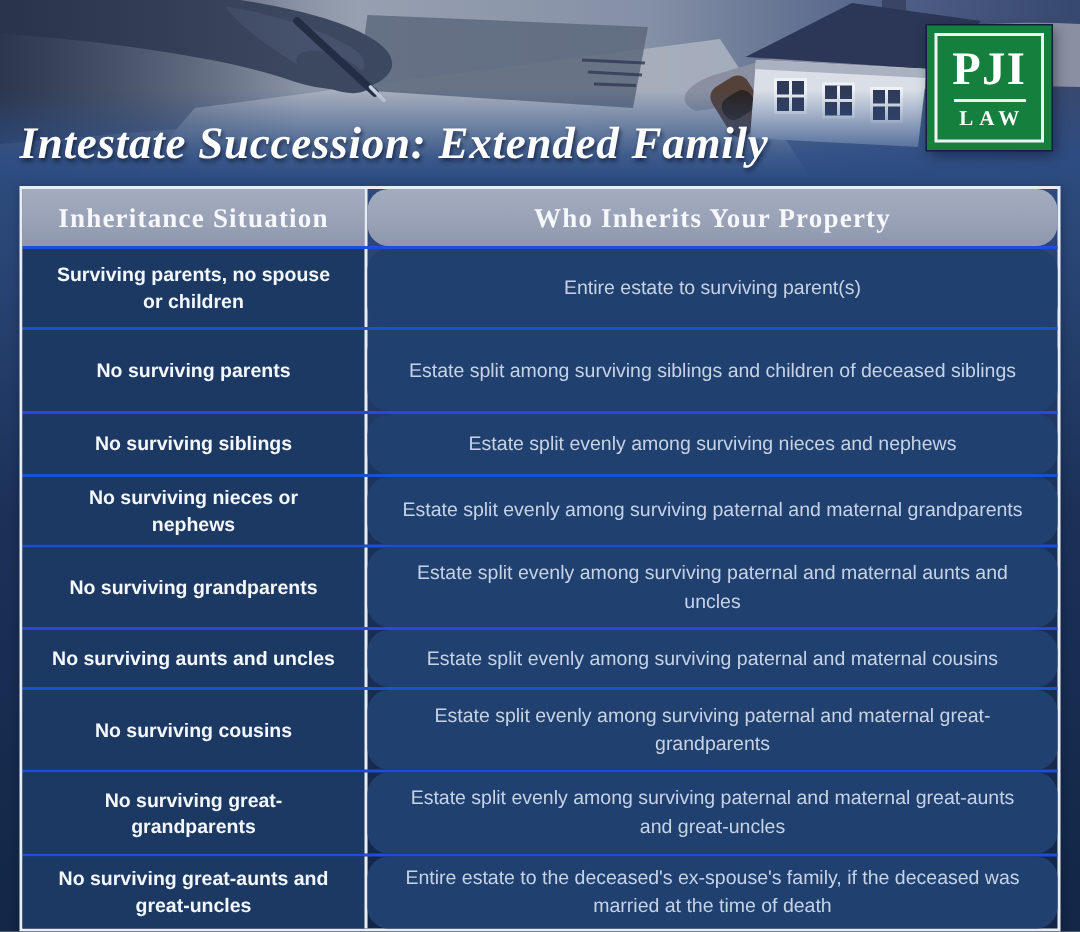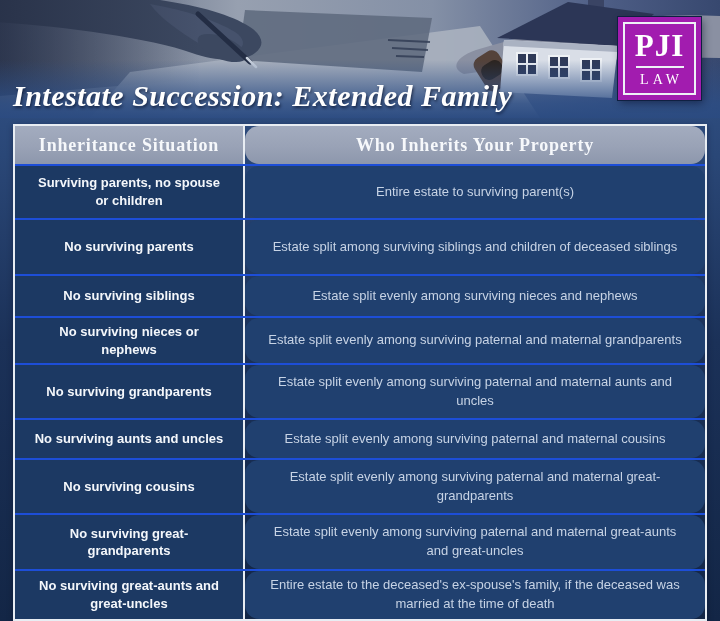--- a/index.html
+++ b/index.html
@@ -20,37 +20,37 @@
     font-style: italic; font-weight: 700;
     font-size: 30px; line-height: 1;
     color: #ffffff;
     letter-spacing: 0.5px;
     text-shadow: 1px 2px 3px rgba(5, 12, 35, 0.65);
     white-space: nowrap;
   }
   .logo-box {
     position: absolute; top: 17px; right: 19px;
     width: 83px; height: 83px;
-    background: #a21caf;
+    background: #15803d;
     box-shadow: 0 0 0 1px #0f2041, 2px 3px 8px rgba(0, 5, 25, 0.45);
     box-sizing: border-box;
     padding: 5px;
   }
   .logo-inner {
     width: 100%; height: 100%;
     border: 2px solid #eef1f6;
     box-sizing: border-box;
     display: flex; flex-direction: column;
     align-items: center; justify-content: center;
     color: #ffffff;
     font-family: "Liberation Serif", "DejaVu Serif", serif;
   }
   .logo-acronym { font-size: 31px; font-weight: 700; letter-spacing: 1px; line-height: 1; }
   .logo-divider { width: 48px; height: 2px; background: #eef1f6; margin: 5px 0 4px; }
-  .logo-word { font-size: 14px; font-weight: 400; letter-spacing: 4px; margin-right: -4px; }
+  .logo-word { font-size: 14px; font-weight: 700; letter-spacing: 4px; margin-right: -4px; }
 
   
   .succession-table {
     margin: 6px 13px 0 13px;
     border: 2px solid #e8edf3;
     box-shadow: 0 2px 6px rgba(0, 8, 30, 0.35);
   }
   .t-row {
     display: grid;
     grid-template-columns: 230px 1fr;

